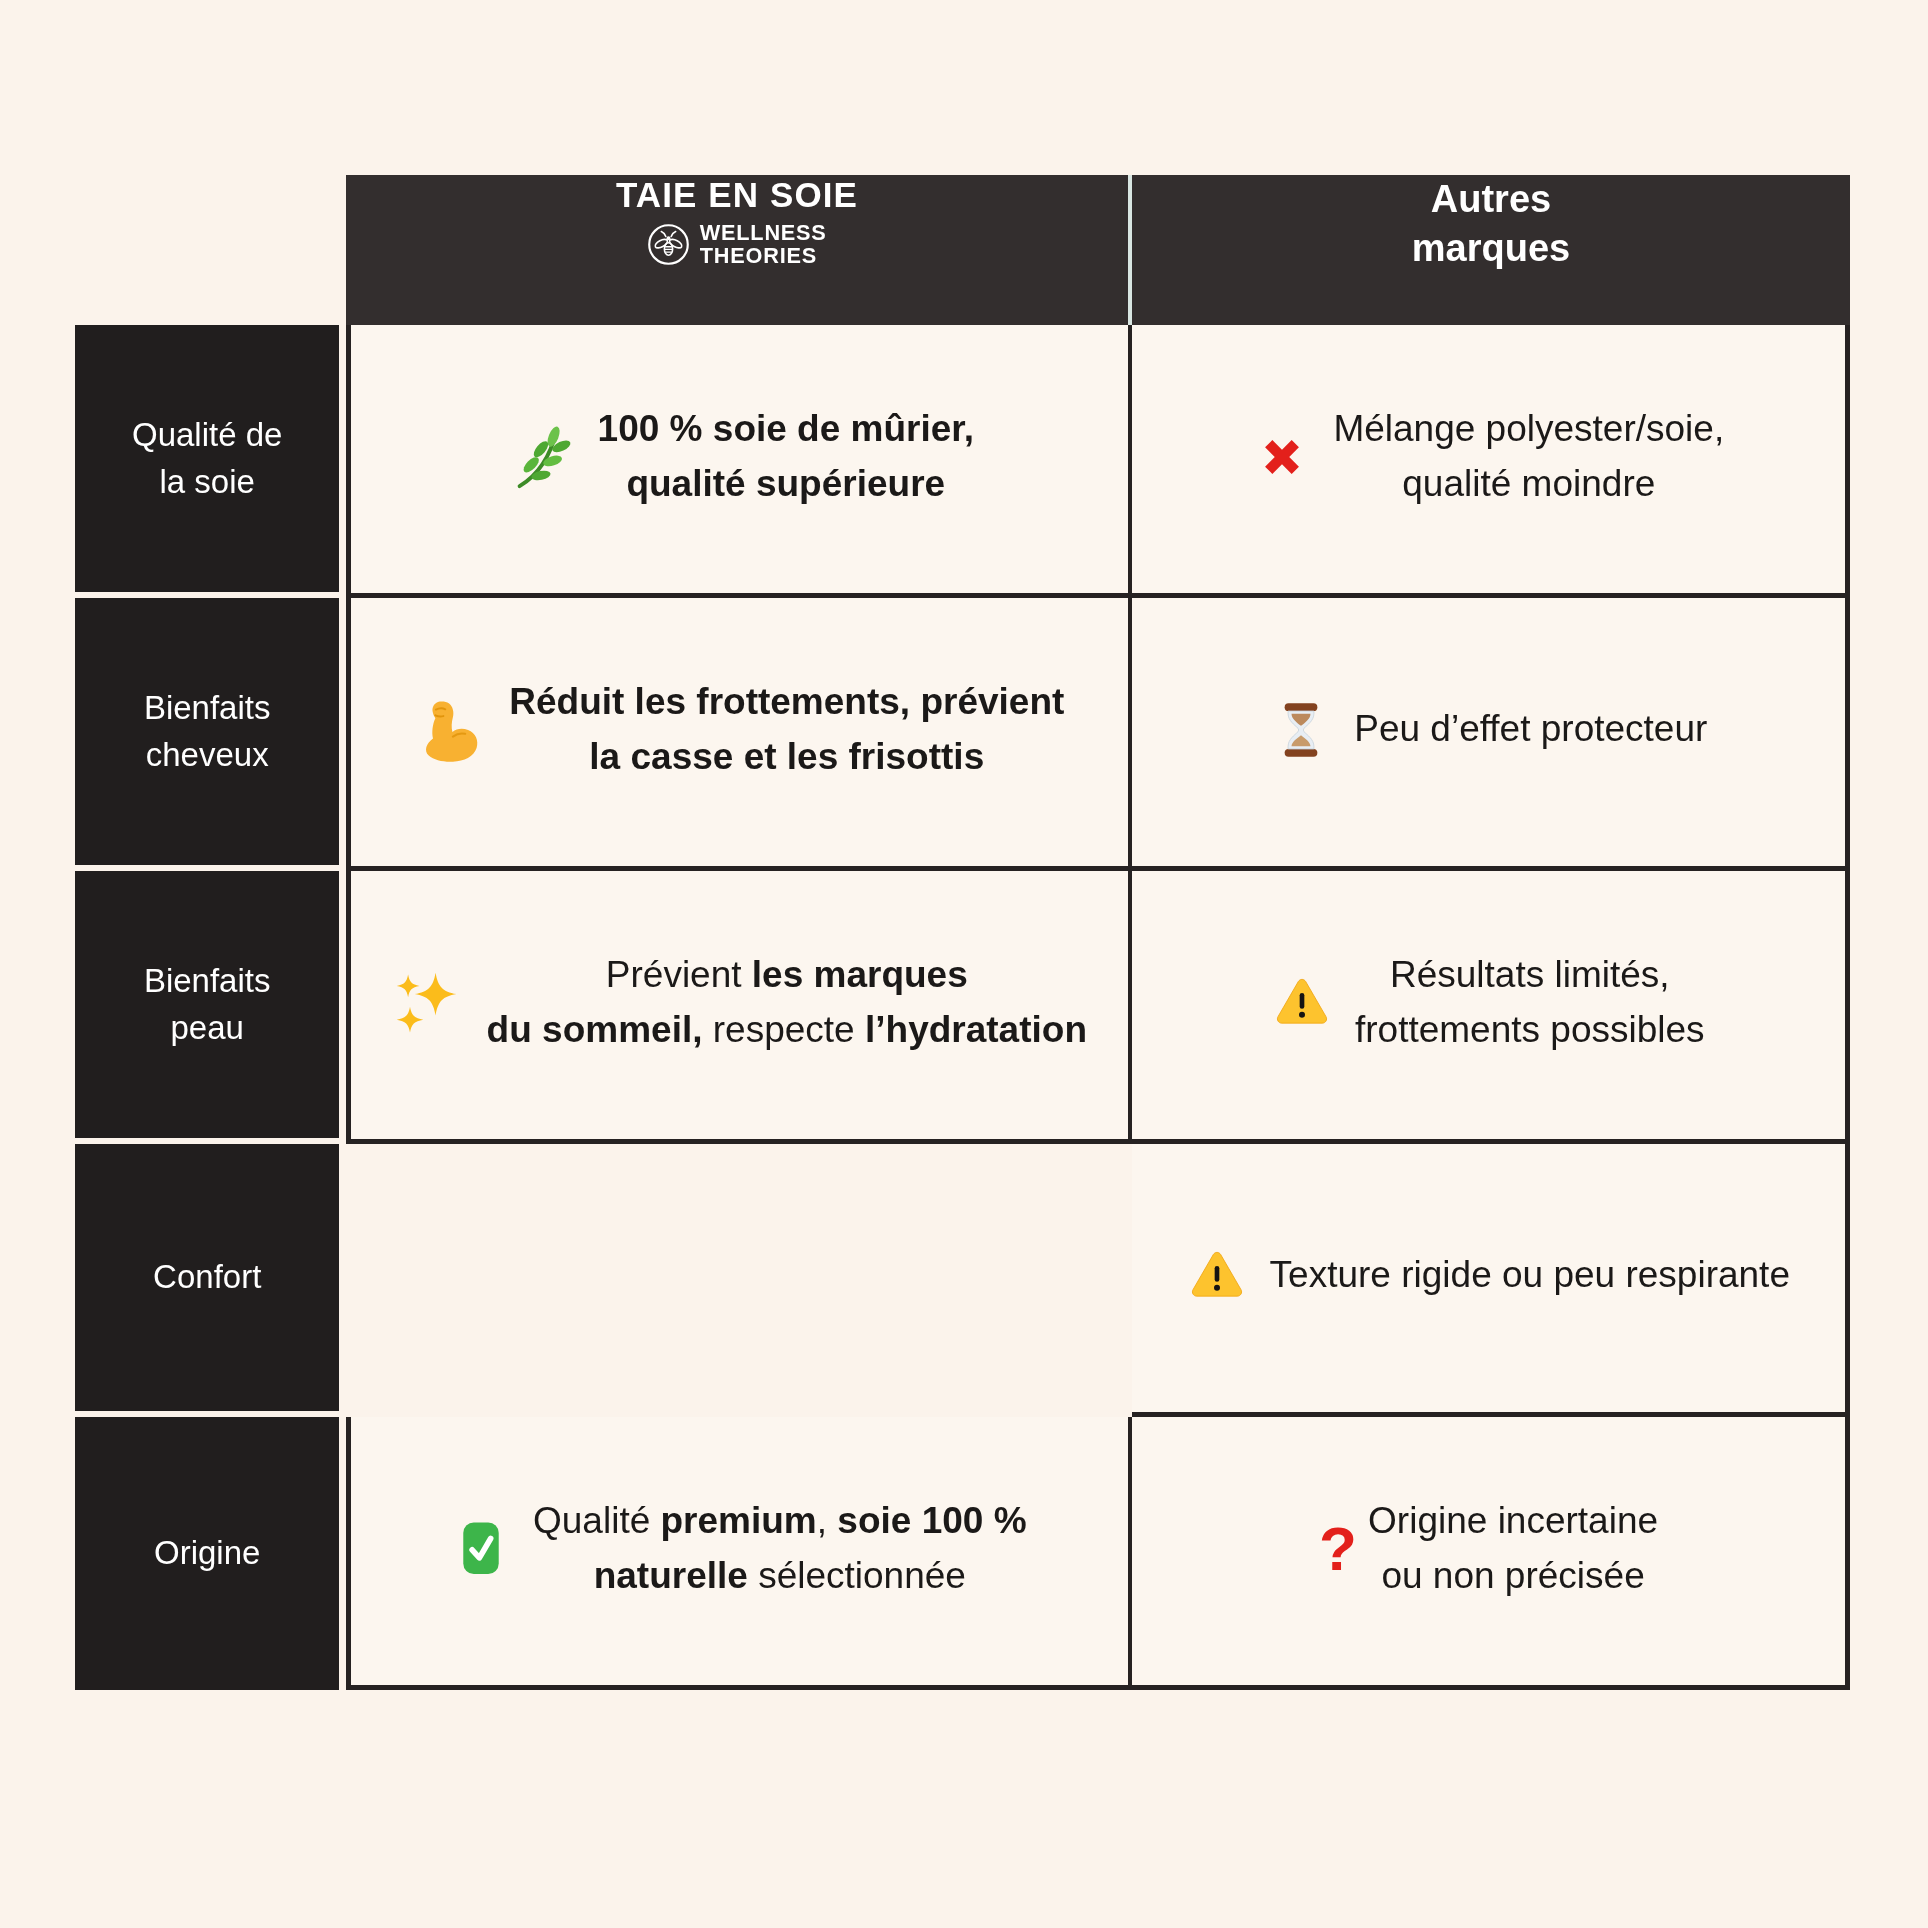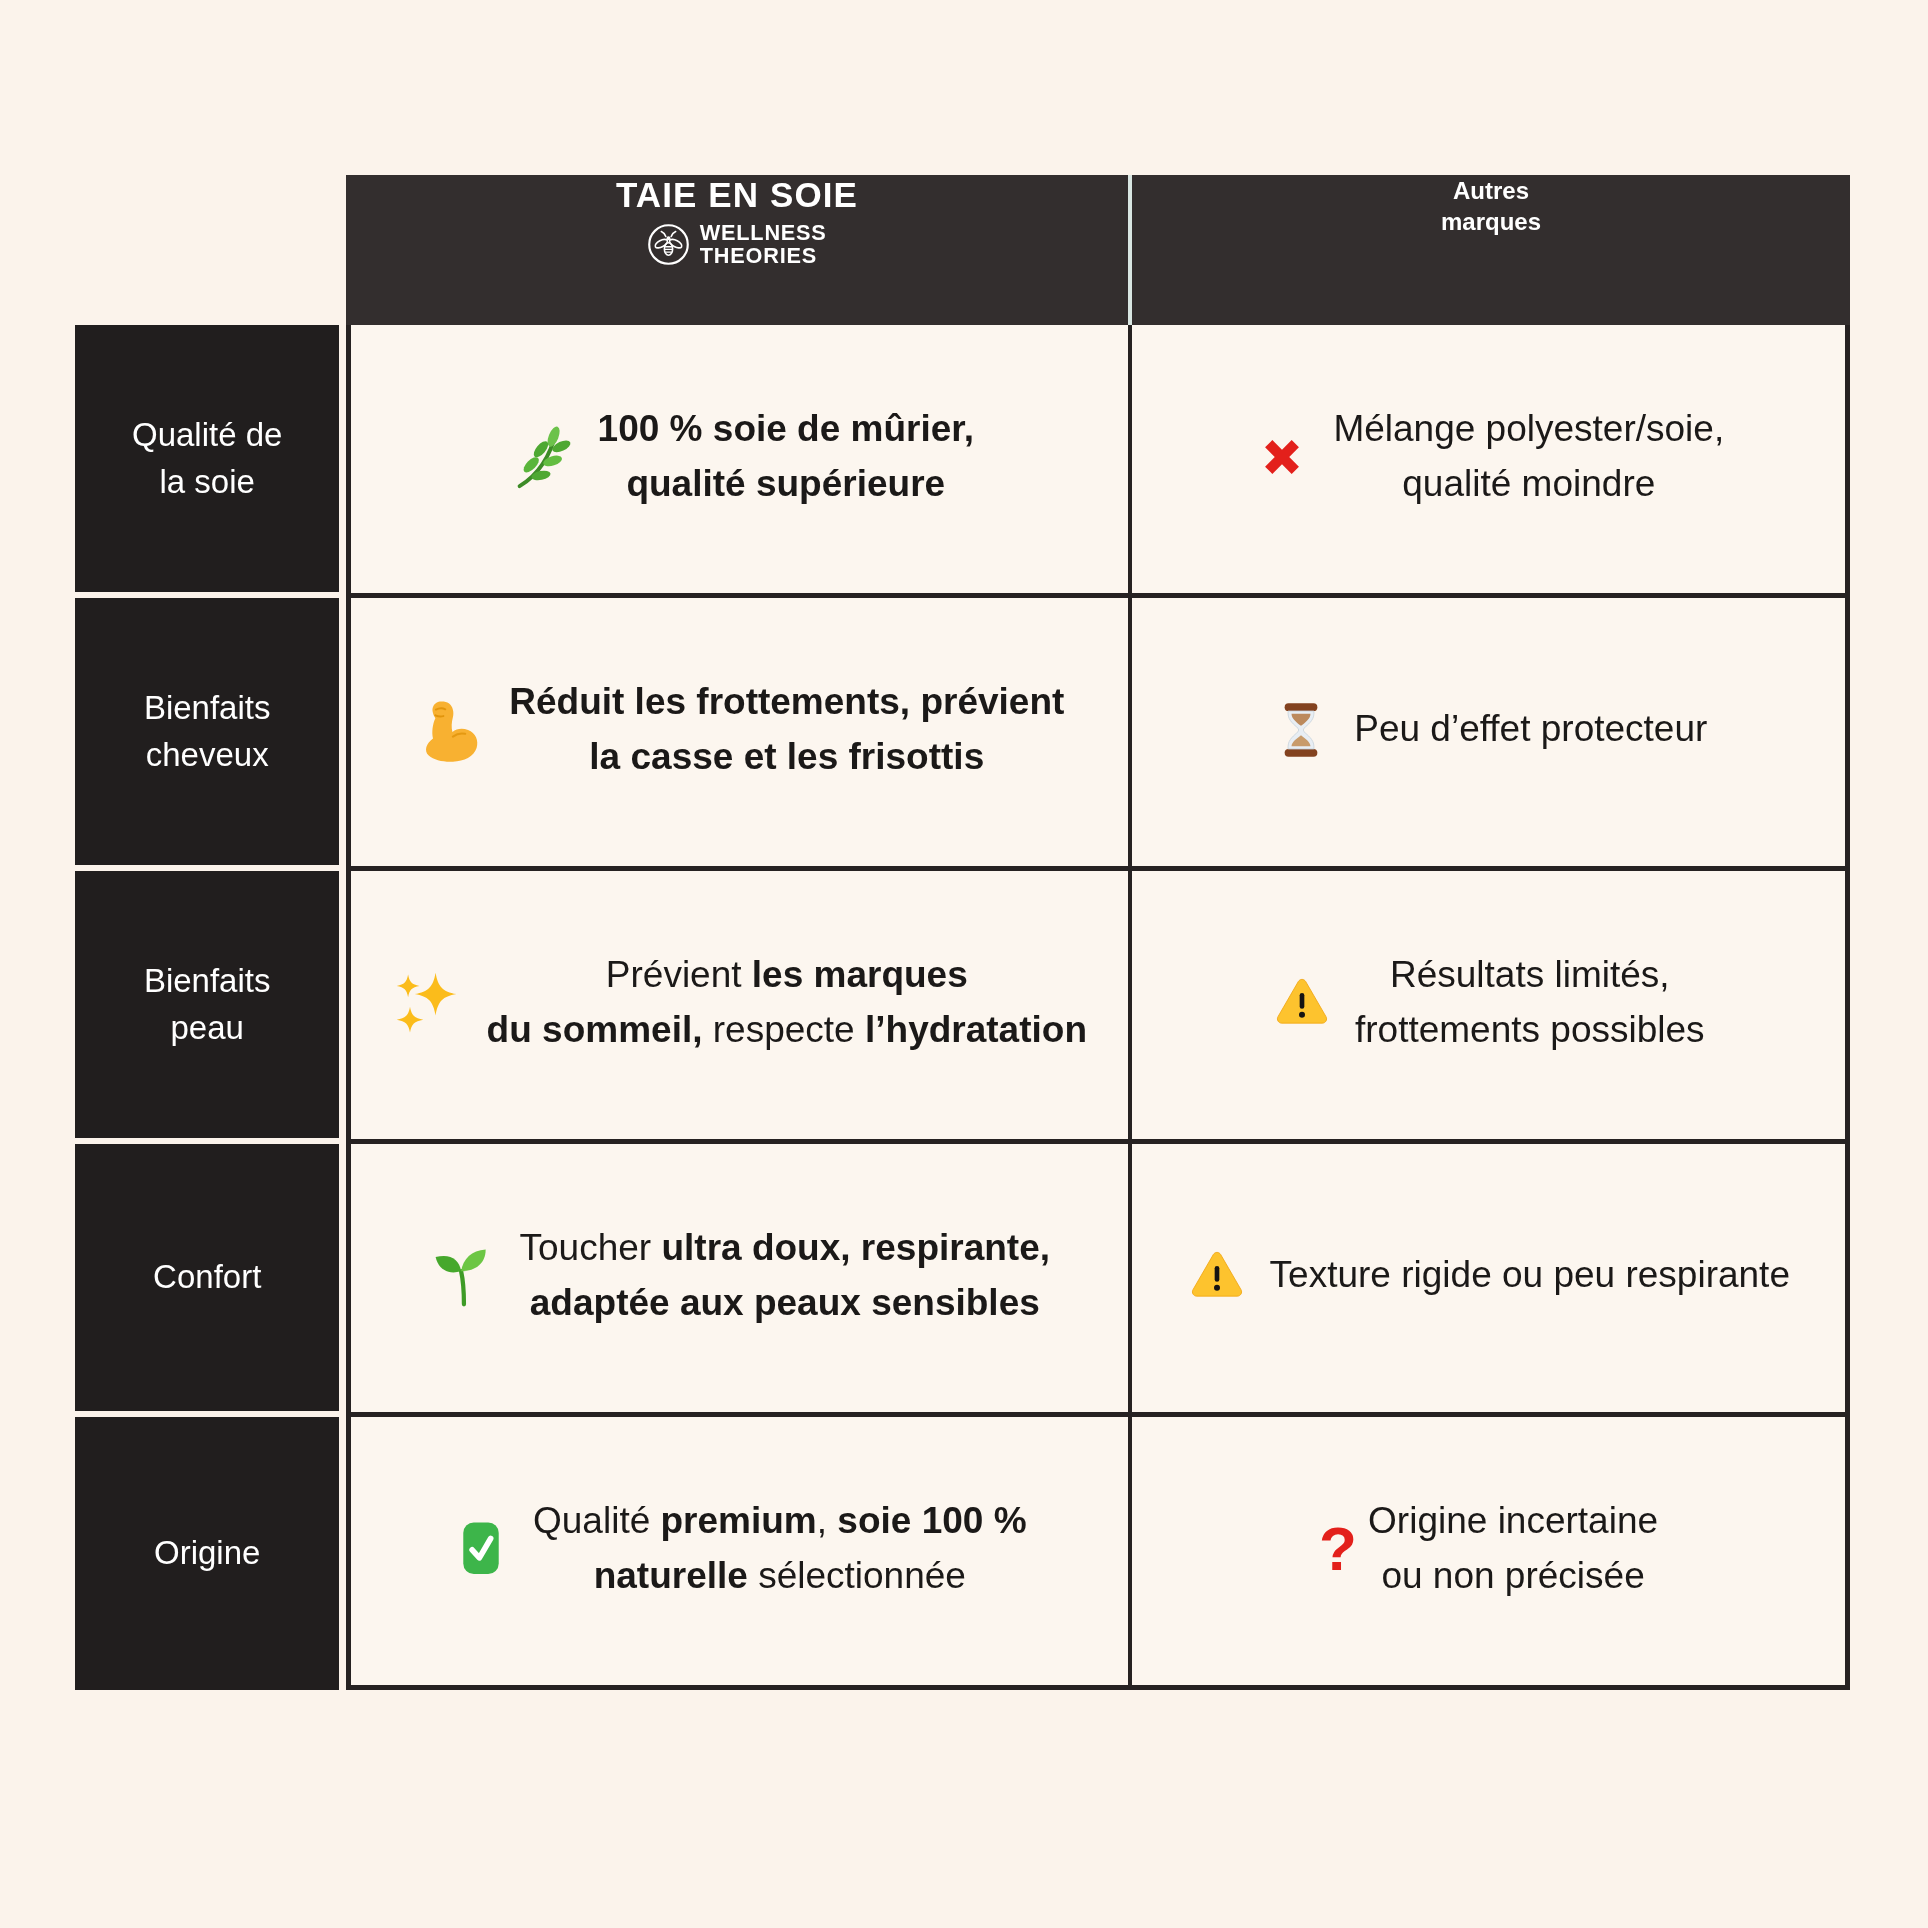--- a/index.html
+++ b/index.html
@@ -31,21 +31,21 @@
   .h-cell{
     background:var(--header-bg);
     display:flex;flex-direction:column;align-items:center;justify-content:flex-start;
     color:#fff;
   }
   .h-left{grid-column:2;border-right:4.7px solid var(--hdiv);}
   .h-right{grid-column:3;}
   .h-title{font-size:35px;font-weight:700;letter-spacing:1.1px;}
   .brand-row{display:flex;align-items:center;gap:9.4px;margin-top:5.6px;}
   .brand-text{font-size:21.7px;font-weight:700;line-height:1.1;letter-spacing:0.8px;text-align:left;}
-  .h-right-title{font-size:24px;font-weight:700;line-height:1.3;white-space:pre-line;text-align:center;}
+  .h-right-title{font-size:38px;font-weight:700;line-height:1.3;white-space:pre-line;text-align:center;}
   
   .lbl{grid-column:1;padding-right:6.6px;}
   .lbl-inner{
     background:var(--label-bg);
     height:calc(100% - 5.6px);
     display:flex;align-items:center;justify-content:center;
     color:#fff;font-size:33px;font-weight:400;line-height:1.42;
     white-space:pre-line;text-align:center;
   }
   .lbl.last .lbl-inner{height:100%;}
@@ -165,29 +165,20 @@
       <rect x="33.2" y="24" width="5.6" height="19" rx="2.8" fill="#151312"></rect>
       <circle cx="36" cy="50" r="3.6" fill="#151312"></circle>
     </svg>
     <div class="txt"><span>Résultats limités,
 frottements possibles</span></div>
   </div>
 
   <div class="lbl">
     <div class="lbl-inner">Confort</div>
   </div>
-  <div class="cell c-left">
-    <svg class="icon" width="68" height="68" viewBox="0 0 72 72">
-      <path d="M37 66 C37 52 36.5 42 34 31" stroke="#3E9B26" stroke-width="4.5" fill="none" stroke-linecap="round"></path>
-      <path d="M34 31 C20 35 10 29 7 16 C22 12 32 18 34 31 Z" fill="#46A82C"></path>
-      <path d="M34 31 C36 18 45 9 60 8 C60 22 50 31 34 31 Z" fill="#6CC644"></path>
-    </svg>
-    <div class="txt"><span>Toucher </span><span class="b">ultra doux, respirante,
-adaptée aux peaux sensibles</span></div>
-  </div>
   <div class="cell c-right">
     <svg class="icon" width="60" height="60" viewBox="0 0 72 72">
       <path d="M31.6 10.2 c2 -3.4 6.8 -3.4 8.8 0 l24.4 42.2 c2 3.5 -0.5 7.8 -4.4 7.8 H11.6 c-3.9 0 -6.4 -4.3 -4.4 -7.8 z" fill="#FDC32E" stroke="#F0A50E" stroke-width="1"></path>
       <rect x="33.2" y="24" width="5.6" height="19" rx="2.8" fill="#151312"></rect>
       <circle cx="36" cy="50" r="3.6" fill="#151312"></circle>
     </svg>
     <div class="txt"><span>Texture rigide ou peu respirante</span></div>
   </div>
 
   <div class="lbl last">

